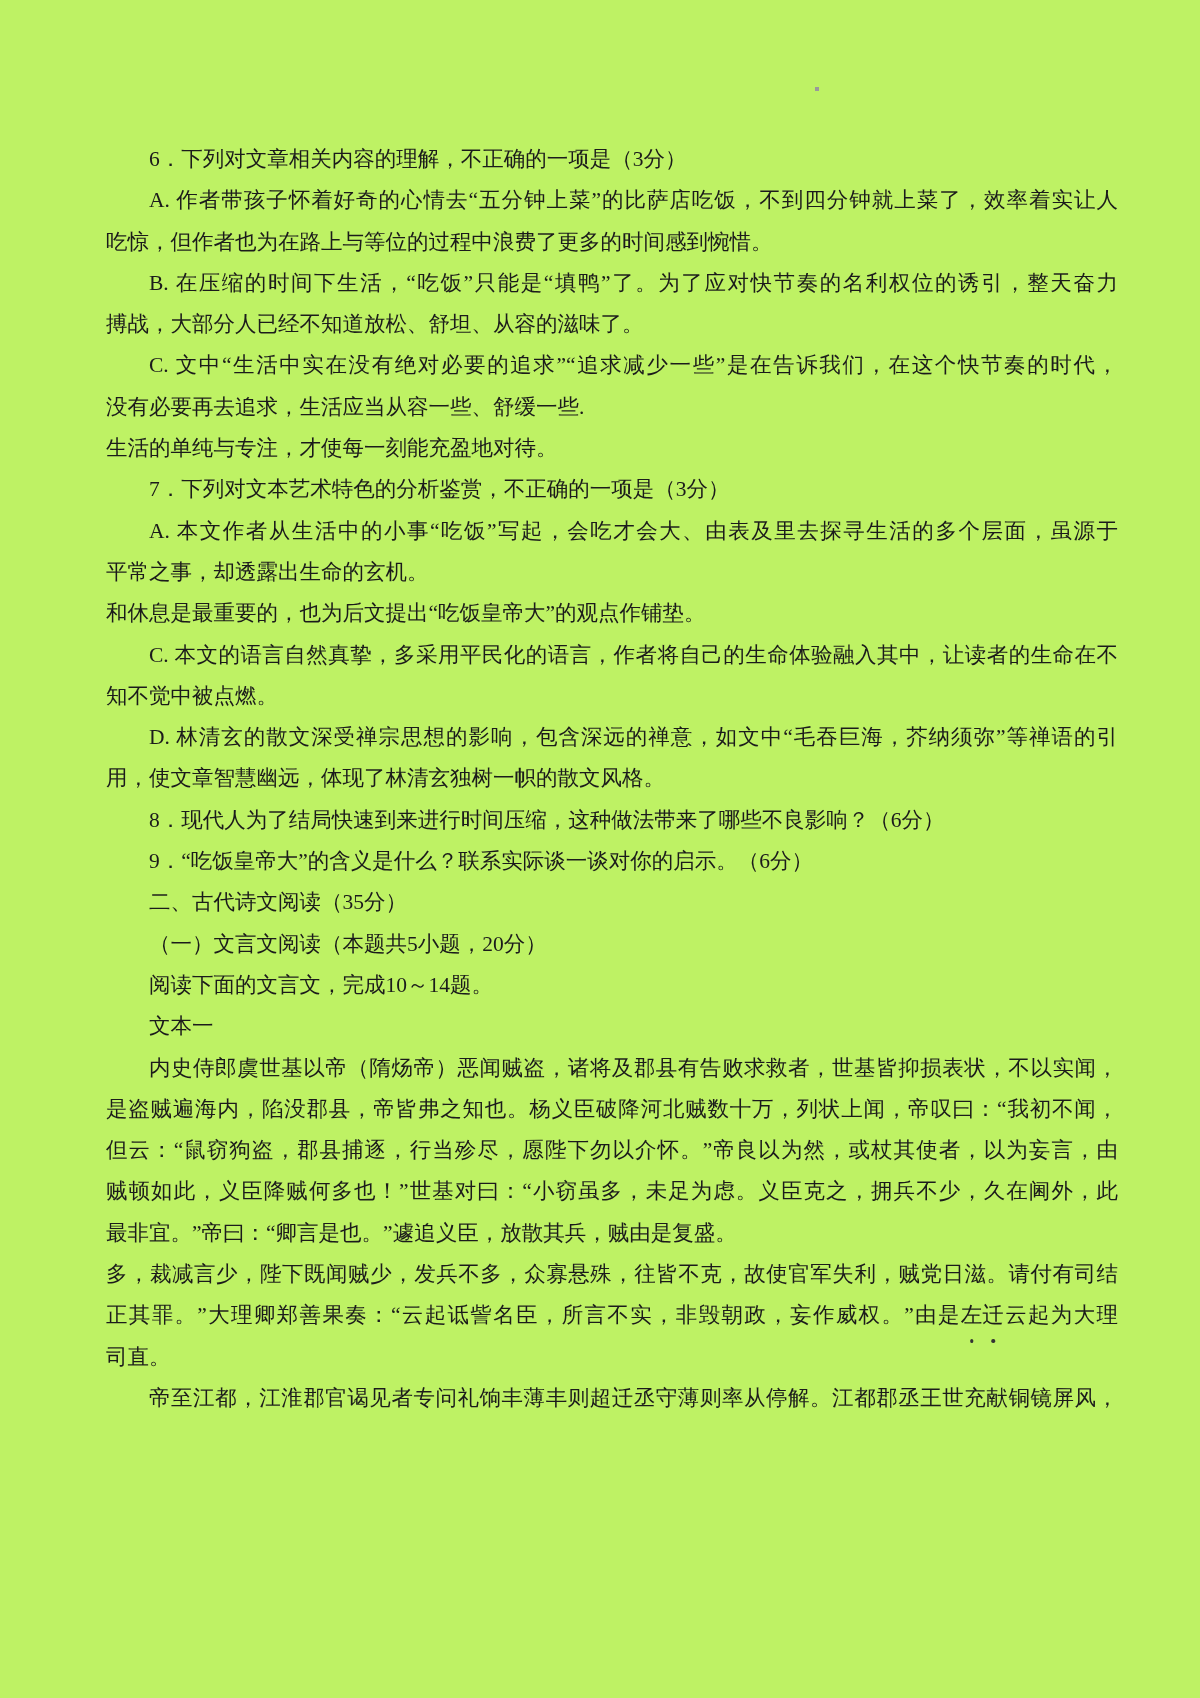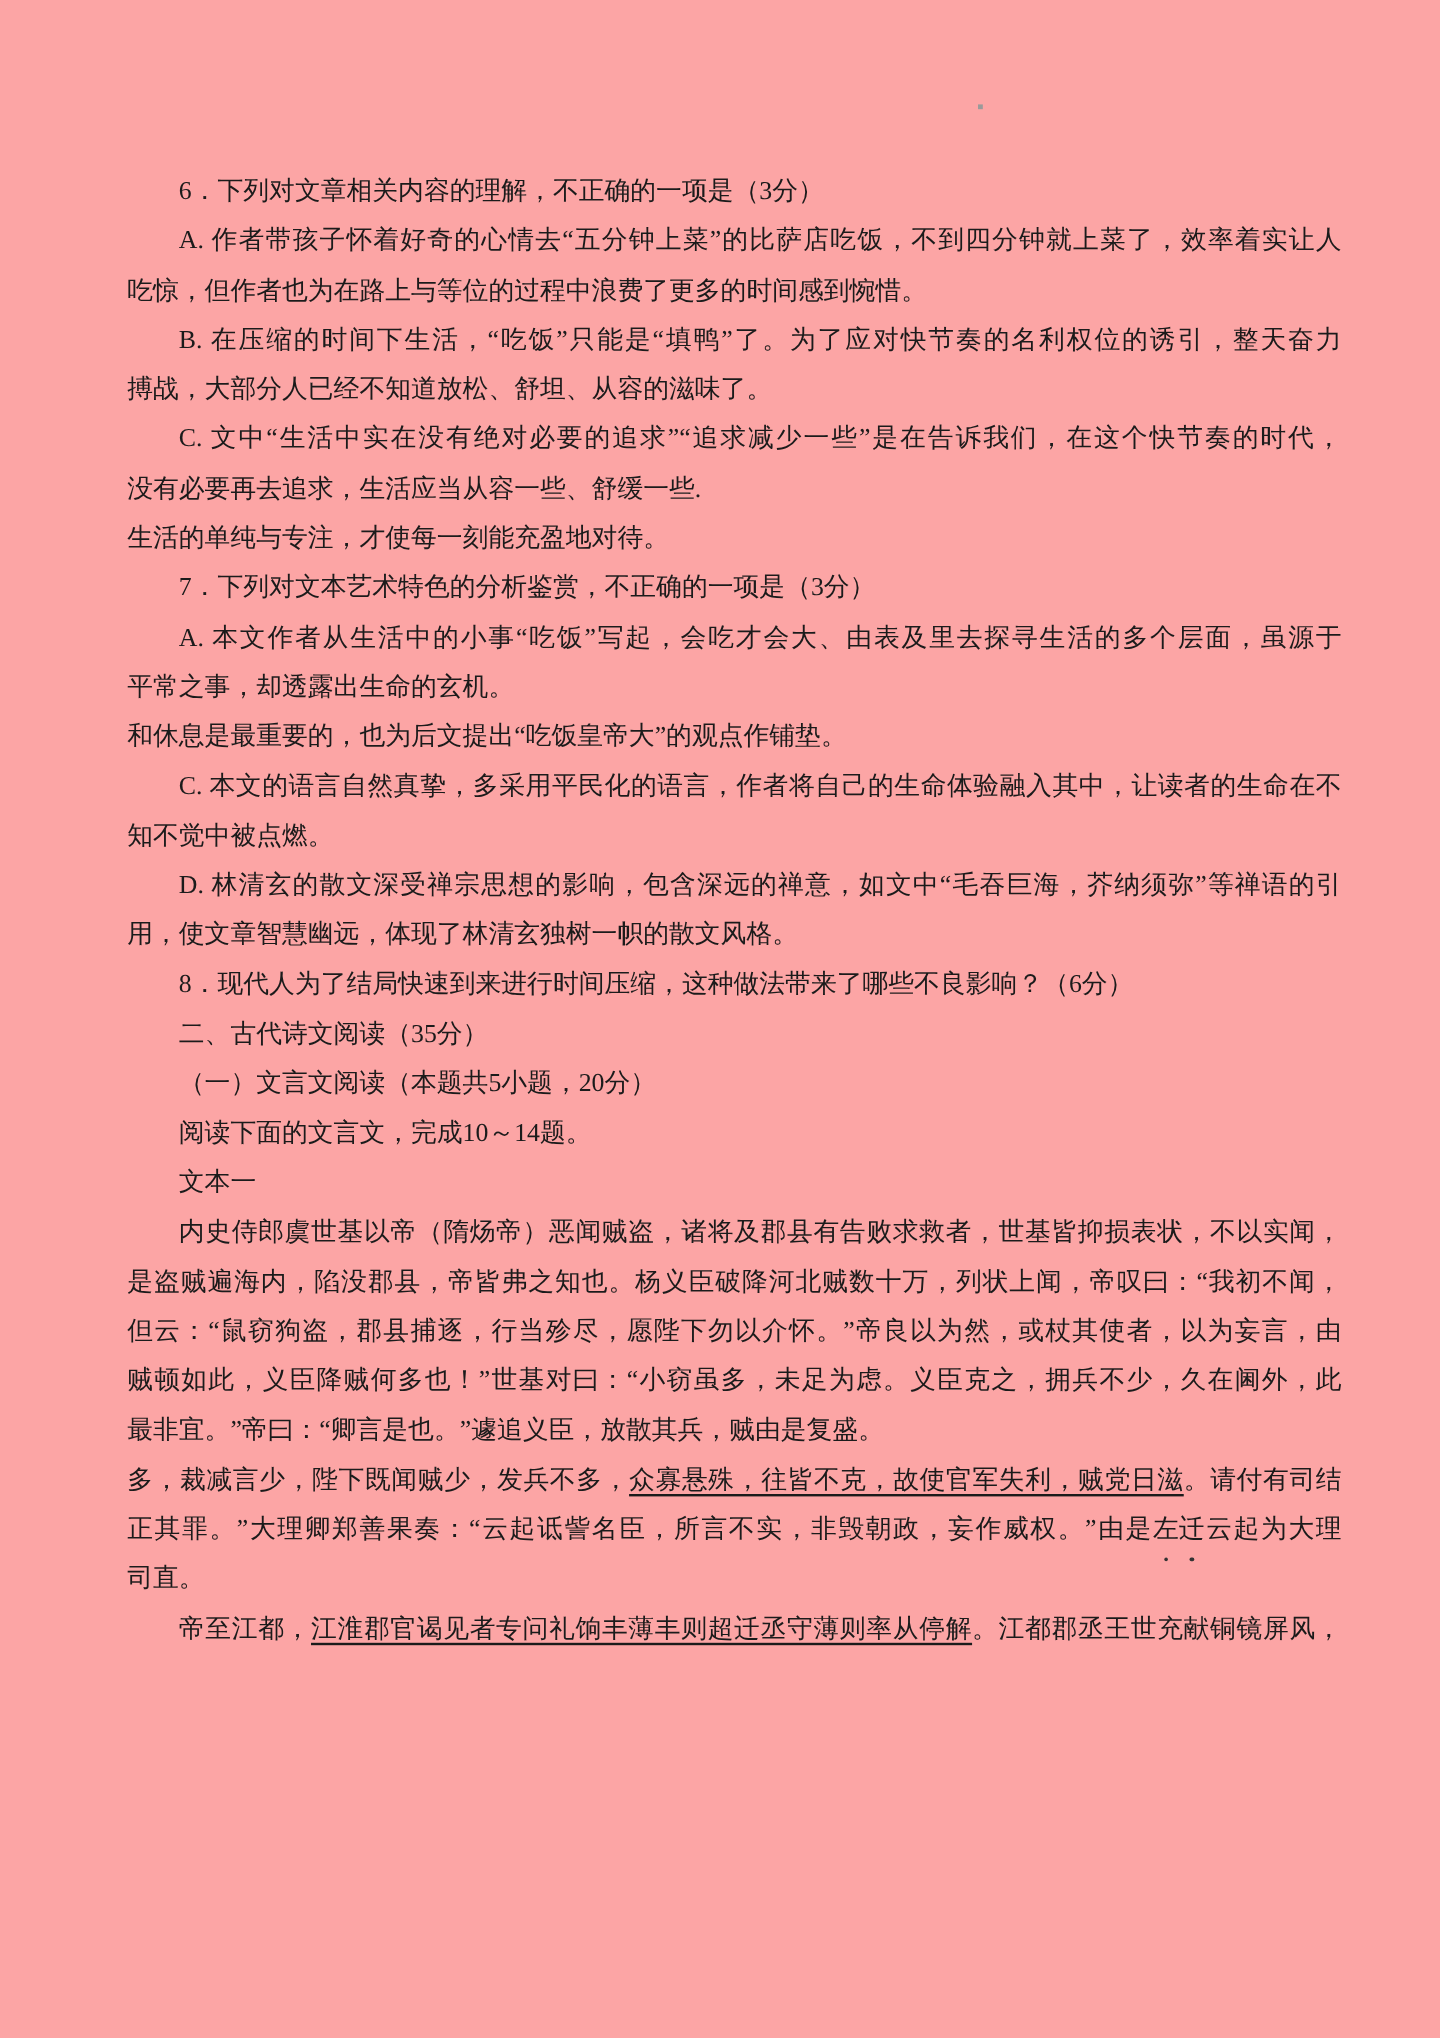--- a/index.html
+++ b/index.html
@@ -4,38 +4,37 @@
 <style>
   html,body { margin:0; padding:0; }
   body {
     width:1200px; height:1698px;
     background:#ffffff;
     position:relative;
     font-family:"Liberation Serif","DejaVu Serif",serif;
     color:#1b1b1b;
     overflow:hidden;
   }
-  .page { position:absolute; left:0; top:0; width:1200px; height:1698px; background:#fca5a5; }
+  .page { position:absolute; left:0; top:0; width:1200px; height:1698px; background:#bef264; }
   .doc {
     position:absolute; left:106px; top:139px; width:1012px;
     font-size:21.5px;
   }
   .line {
     height:41.3px; line-height:41.3px;
     white-space:nowrap;
     text-align:left;
   }
   .line.justify {
     text-align:justify;
     text-align-last:justify;
     text-justify:inter-character;
   }
   .line.indent { text-indent:2em; }
   .uline {
-    text-decoration:underline;
     text-decoration-thickness:1.5px;
     text-underline-offset:5px;
   }
   .plain { text-decoration:none; }
   .emdot-ch { position:relative; display:inline-block; }
   .emdot-ch::after {
     content:""; position:absolute;
     left:50%; transform:translateX(-50%);
     bottom:-6px; width:3.5px; height:3.5px;
     border-radius:50%; background:#333;
@@ -61,20 +60,21 @@
       <div class="line"><span class="plain">生活的单纯与专注，才使每一刻能充盈地对待。</span></div>
       <div class="line indent"><span class="plain">7．下列对文本艺术特色的分析鉴赏，不正确的一项是（3分）</span></div>
       <div class="line indent justify"><span class="plain">A. 本文作者从生活中的小事“吃饭”写起，会吃才会大、由表及里去探寻生活的多个层面，虽源于</span></div>
       <div class="line"><span class="plain">平常之事，却透露出生命的玄机。</span></div>
       <div class="line"><span class="plain">和休息是最重要的，也为后文提出“吃饭皇帝大”的观点作铺垫。</span></div>
       <div class="line indent justify"><span class="plain">C. 本文的语言自然真挚，多采用平民化的语言，作者将自己的生命体验融入其中，让读者的生命在不</span></div>
       <div class="line"><span class="plain">知不觉中被点燃。</span></div>
       <div class="line indent justify"><span class="plain">D. 林清玄的散文深受禅宗思想的影响，包含深远的禅意，如文中“毛吞巨海，芥纳须弥”等禅语的引</span></div>
       <div class="line"><span class="plain">用，使文章智慧幽远，体现了林清玄独树一帜的散文风格。</span></div>
       <div class="line indent"><span class="plain">8．现代人为了结局快速到来进行时间压缩，这种做法带来了哪些不良影响？（6分）</span></div>
+      <div class="line indent"><span class="plain">9．“吃饭皇帝大”的含义是什么？联系实际谈一谈对你的启示。（6分）</span></div>
       <div class="line indent"><span class="plain">二、古代诗文阅读（35分）</span></div>
       <div class="line indent"><span class="plain">（一）文言文阅读（本题共5小题，20分）</span></div>
       <div class="line indent"><span class="plain">阅读下面的文言文，完成10～14题。</span></div>
       <div class="line indent"><span class="plain">文本一</span></div>
       <div class="line indent justify"><span class="plain">内史侍郎虞世基以帝（隋炀帝）恶闻贼盗，诸将及郡县有告败求救者，世基皆抑损表状，不以实闻，</span></div>
       <div class="line justify"><span class="plain">是盗贼遍海内，陷没郡县，帝皆弗之知也。杨义臣破降河北贼数十万，列状上闻，帝叹曰：“我初不闻，</span></div>
       <div class="line justify"><span class="plain">但云：“鼠窃狗盗，郡县捕逐，行当殄尽，愿陛下勿以介怀。”帝良以为然，或杖其使者，以为妄言，由</span></div>
       <div class="line justify"><span class="plain">贼顿如此，义臣降贼何多也！”世基对曰：“小窃虽多，未足为虑。义臣克之，拥兵不少，久在阃外，此</span></div>
       <div class="line"><span class="plain">最非宜。”帝曰：“卿言是也。”遽追义臣，放散其兵，贼由是复盛。</span></div>
       <div class="line justify"><span class="plain">多，裁减言少，陛下既闻贼少，发兵不多，</span><span class="uline">众寡悬殊，往皆不克，故使官军失利，贼党日滋</span><span class="plain">。请付有司结</span></div>

